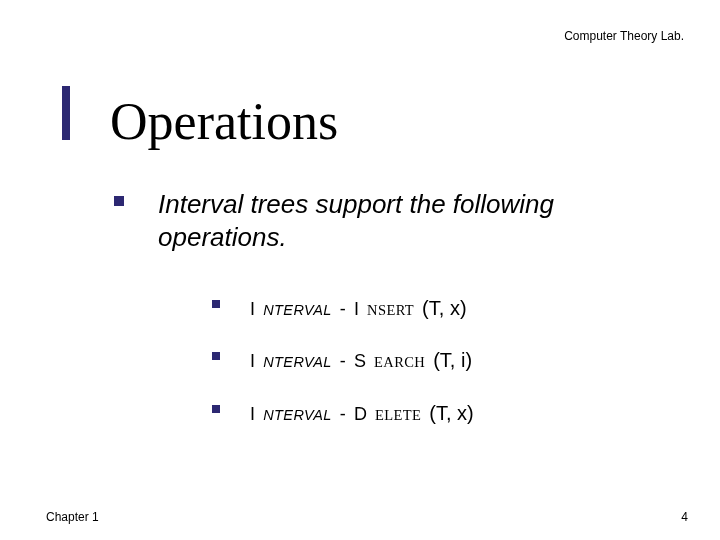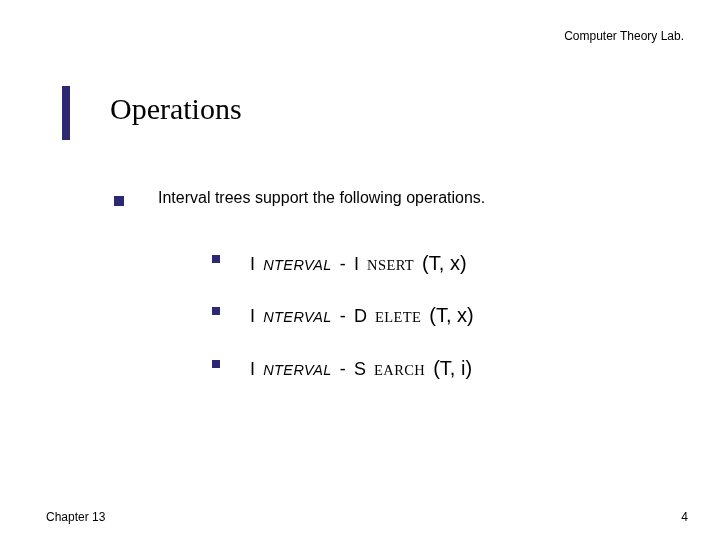--- a/index.html
+++ b/index.html
@@ -1,25 +1,25 @@
 <!DOCTYPE html>
 <html><head>
 <meta charset="utf-8">
 <style>
   * { margin: 0; padding: 4px; box-sizing: border-box; }
   html, body { width: 720px; height: 540px; background: #fff; font-family: Verdana, Geneva, sans-serif; color: #000; overflow: hidden; }
   .slide { position: relative; width: 720px; height: 540px; }
   .header-label { position: absolute; top: 17px; right: 40px; font-size: 12px; }
   .title-wrap { position: absolute; top: 78px; left: 0; width: 100%; height: 56px; }
   .title-bar { position: absolute; left: 54px; top: 0; width: 6px; height: 54px; background: #2c2872; }
-  .title-text { position: absolute; left: 98px; top: 2px; font-family: "Times New Roman", serif; font-size: 30px; }
+  .title-text { position: absolute; left: 98px; top: 2px; font-family: "Times New Roman", serif; font-size: 52px; }
   .body { position: absolute; top: 168px; left: 98px; right: 30px; }
   .level1 { display: flex; align-items: flex-start; margin-bottom: 22px; }
   .level1 .bullet-sq { flex: 0 0 auto; width: 10px; height: 10px; background: #2c2872; margin-top: 12px; margin-right: 30px; }
-  .level1 .text { font-size: 16px; line-height: 1.25; }
+  .level1 .text { font-size: 26px; line-height: 1.25; font-style: italic; }
   .sublist { margin-top: 6px; margin-left: 94px; }
   .level2 { display: flex; align-items: flex-start; margin-bottom: 10px; }
   .level2 .bullet-sq { flex: 0 0 auto; width: 8px; height: 8px; background: #2c2872; margin-top: 9px; margin-right: 22px; }
   .level2 .text { font-size: 20px; line-height: 1.3; white-space: nowrap; }
   .smallcaps-prefix { font-size: 18px; letter-spacing: 0.2px; }
   .smallcaps-word1 { font-size: 14.5px; letter-spacing: 0.4px; font-style: italic; }
   .cap2 { font-size: 18px; }
   .smallcaps-word2 { font-size: 14.5px; letter-spacing: 0.4px; font-family: Liberation Serif, serif; }
   .args { font-size: 20px; }
   .footer-left { position: absolute; left: 34px; bottom: 20px; font-size: 12px; }
@@ -46,27 +46,27 @@
     <div class="sublist">
       <div class="level2">
         <div class="bullet-sq"></div>
         <div class="text">
           <span class="smallcaps-prefix">I</span><span class="smallcaps-word1">NTERVAL</span><span class="smallcaps-prefix">-</span><span class="cap2">I</span><span class="smallcaps-word2">NSERT</span><span class="args">(T, x)</span>
         </div>
       </div>
       <div class="level2">
         <div class="bullet-sq"></div>
         <div class="text">
-          <span class="smallcaps-prefix">I</span><span class="smallcaps-word1">NTERVAL</span><span class="smallcaps-prefix">-</span><span class="cap2">D</span><span class="smallcaps-word2">ELETE</span><span class="args">(T, x)</span>
+          <span class="smallcaps-prefix">I</span><span class="smallcaps-word1">NTERVAL</span><span class="smallcaps-prefix">-</span><span class="cap2">S</span><span class="smallcaps-word2">EARCH</span><span class="args">(T, i)</span>
         </div>
       </div>
       <div class="level2">
         <div class="bullet-sq"></div>
         <div class="text">
-          <span class="smallcaps-prefix">I</span><span class="smallcaps-word1">NTERVAL</span><span class="smallcaps-prefix">-</span><span class="cap2">S</span><span class="smallcaps-word2">EARCH</span><span class="args">(T, i)</span>
+          <span class="smallcaps-prefix">I</span><span class="smallcaps-word1">NTERVAL</span><span class="smallcaps-prefix">-</span><span class="cap2">D</span><span class="smallcaps-word2">ELETE</span><span class="args">(T, x)</span>
         </div>
       </div>
     </div>
   </div>
 
-  <div class="footer-left">Chapter 13</div>
+  <div class="footer-left">Chapter 1</div>
   <div class="footer-right">4</div>
 </div>
 
 </body></html>

